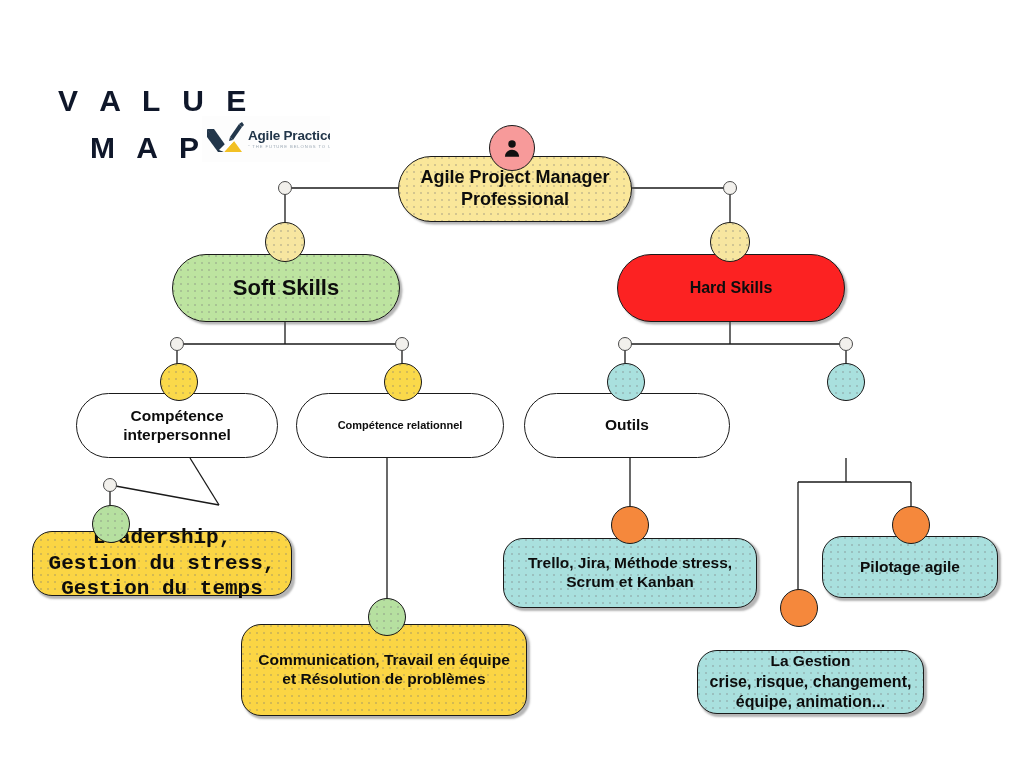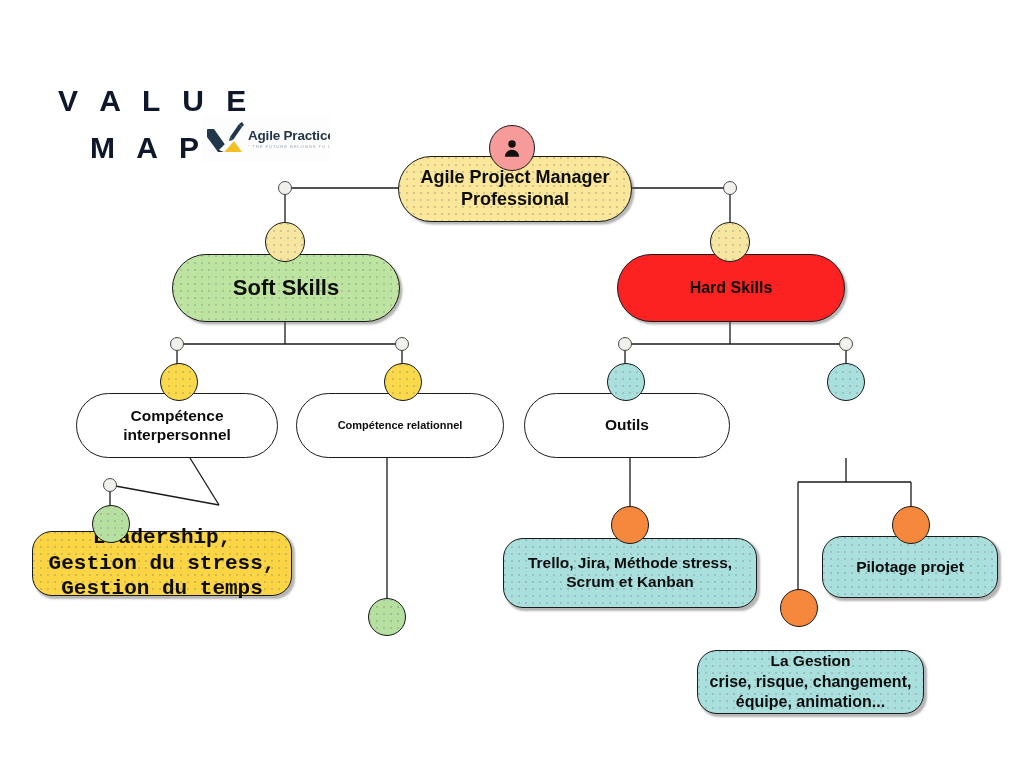--- a/index.html
+++ b/index.html
@@ -258,29 +258,32 @@
 
   <div class="bullet b-cyan dots" style="left:827px; top:363px; width:38px; height:38px;"></div>
   <div class="bullet b-white" style="left:839px; top:337px; width:14px; height:14px;"></div>
 
   <div class="node c-gold dots shadowed" style="left:32px; top:531px; width:260px; height:65px; border-radius:20px; font-size:21px;font-family:Liberation Mono, monospace;">
     <span class="node-title">Leadership, Gestion du stress, Gestion du temps</span>
   </div>
   <div class="bullet b-green dots" style="left:92px; top:505px; width:38px; height:38px;"></div>
   <div class="bullet b-white" style="left:103px; top:478px; width:14px; height:14px;"></div>
 
+  <div class="node c-gold dots shadowed" style="left:241px; top:624px; width:286px; height:92px; border-radius:20px; font-size:15.5px;">
+    <span class="node-title">Communication, Travail en équipe et Résolution de problèmes</span>
+  </div>
   <div class="bullet b-green dots" style="left:368px; top:598px; width:38px; height:38px;"></div>
 
   <div class="node c-cyan dots shadowed" style="left:503px; top:538px; width:254px; height:70px; border-radius:20px; font-size:15.5px;">
     <span class="node-title">Trello, Jira, Méthode stress, Scrum et Kanban</span>
   </div>
   <div class="bullet b-orange" style="left:611px; top:506px; width:38px; height:38px;"></div>
 
   <div class="node c-cyan dots shadowed" style="left:822px; top:536px; width:176px; height:62px; border-radius:20px; font-size:15.5px;">
-    <span class="node-title">Pilotage projet</span>
+    <span class="node-title">Pilotage agile</span>
   </div>
   <div class="bullet b-orange" style="left:892px; top:506px; width:38px; height:38px;"></div>
 
   <div class="node c-cyan dots shadowed" style="left:697px; top:634px; width:227px; height:64px; border-radius:20px; font-size:15.5px;margin-top:16px;">
     <span class="node-title">La Gestion</span>
     <span class="node-sub">crise, risque, changement, équipe, animation...</span>
   </div>
   <div class="bullet b-orange" style="left:780px; top:589px; width:38px; height:38px;"></div>
 
 </div>

